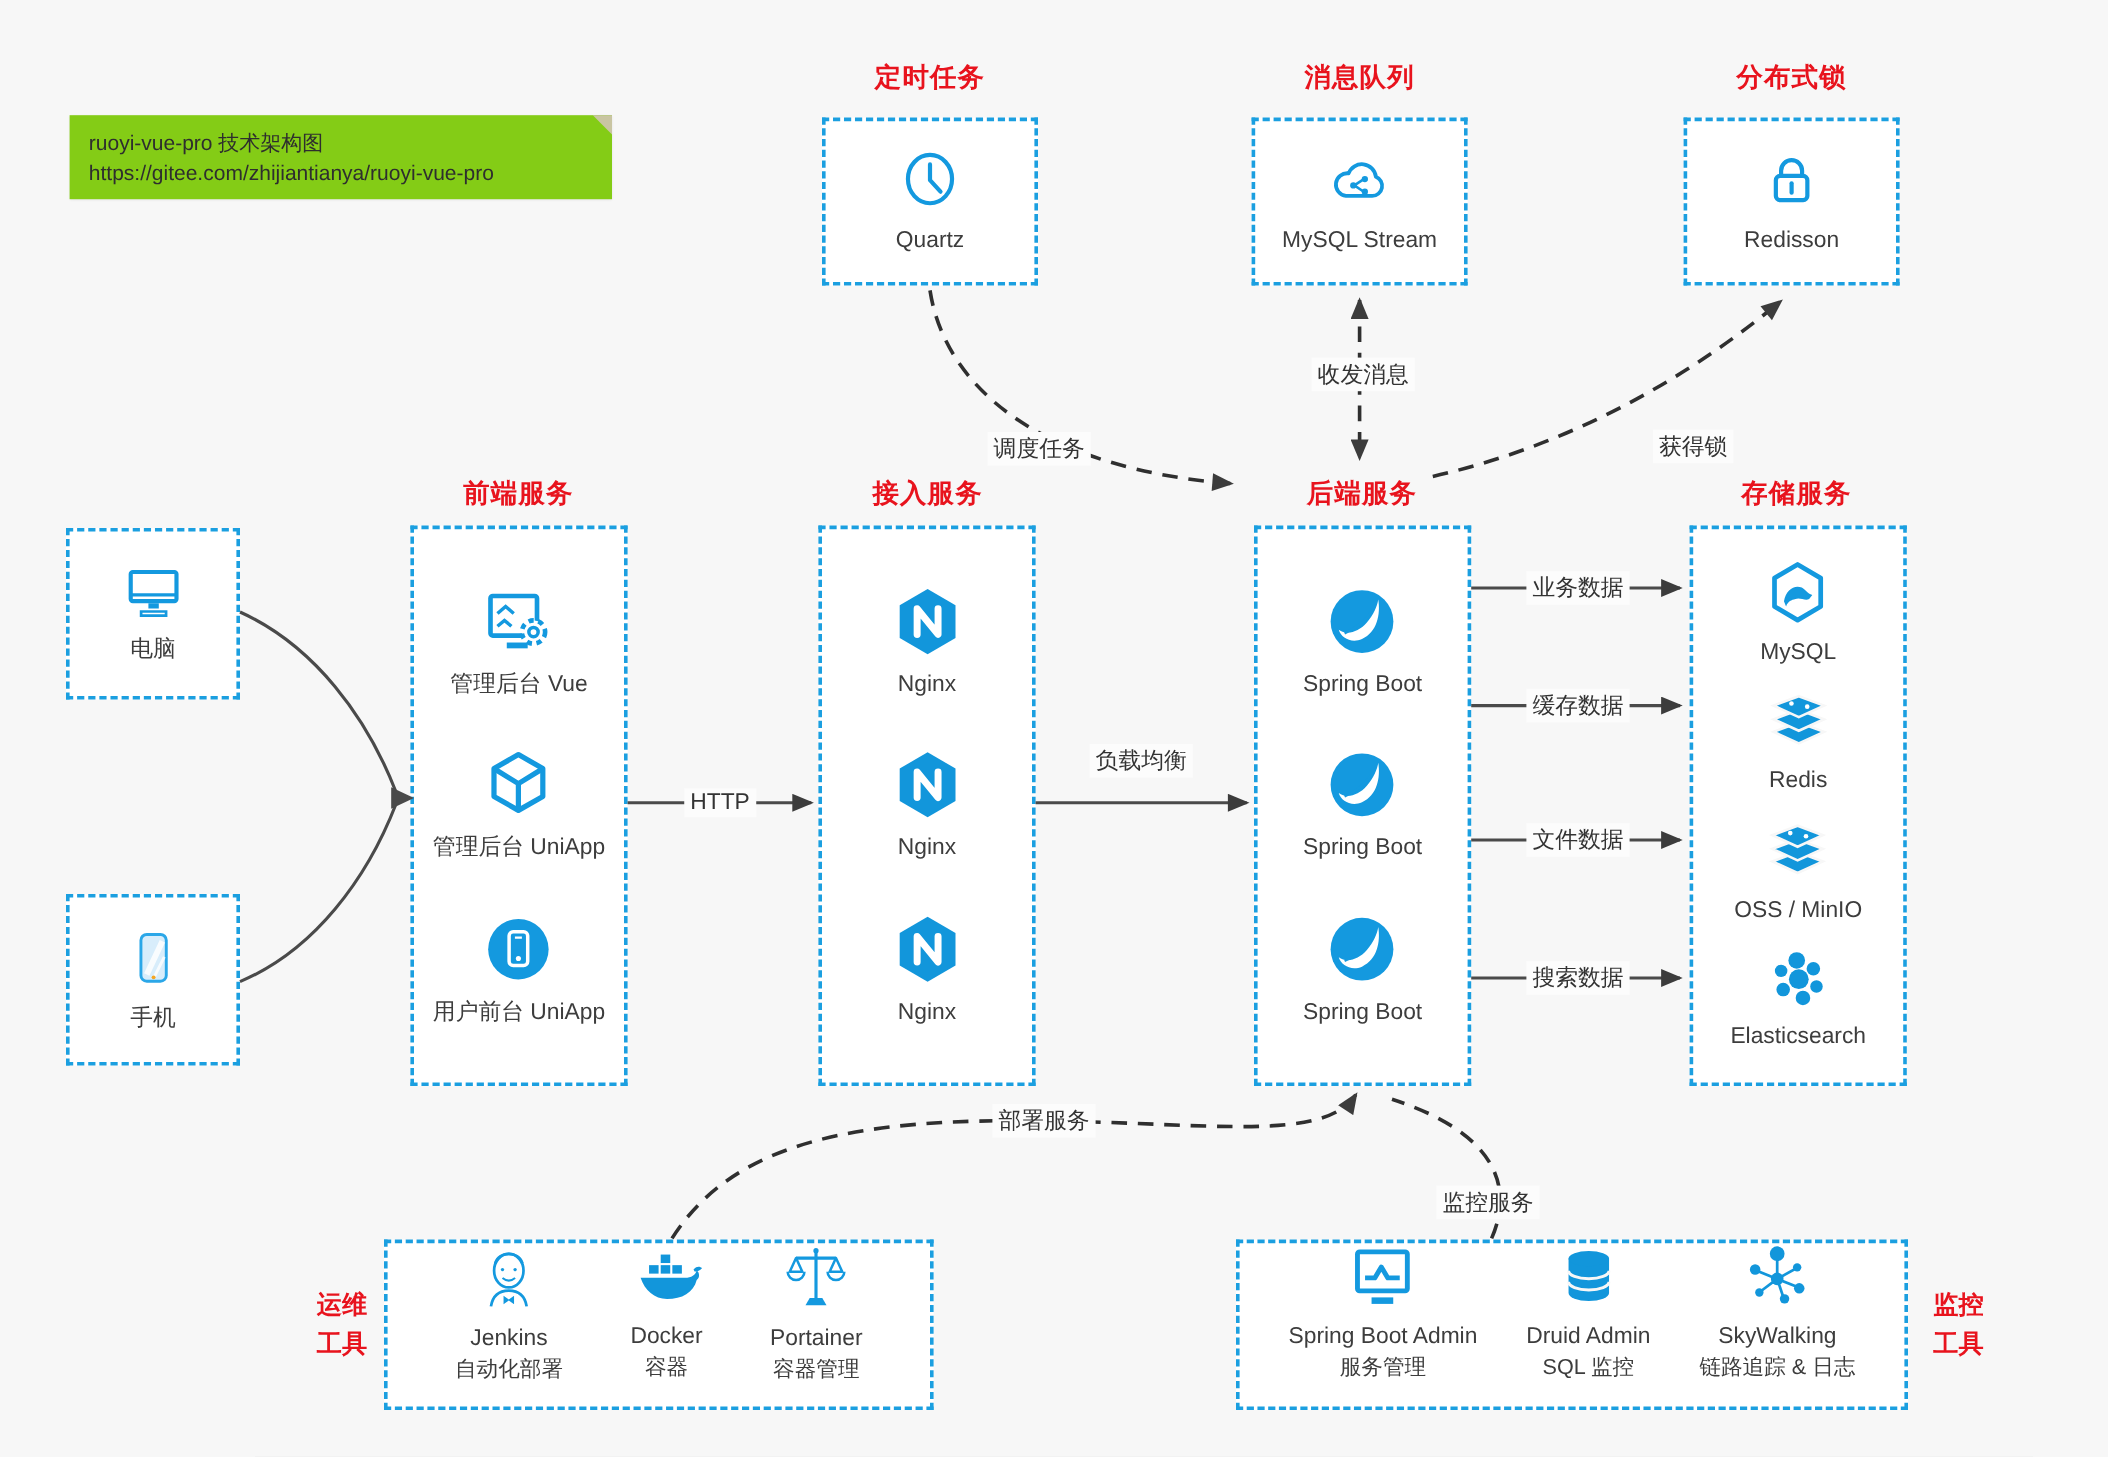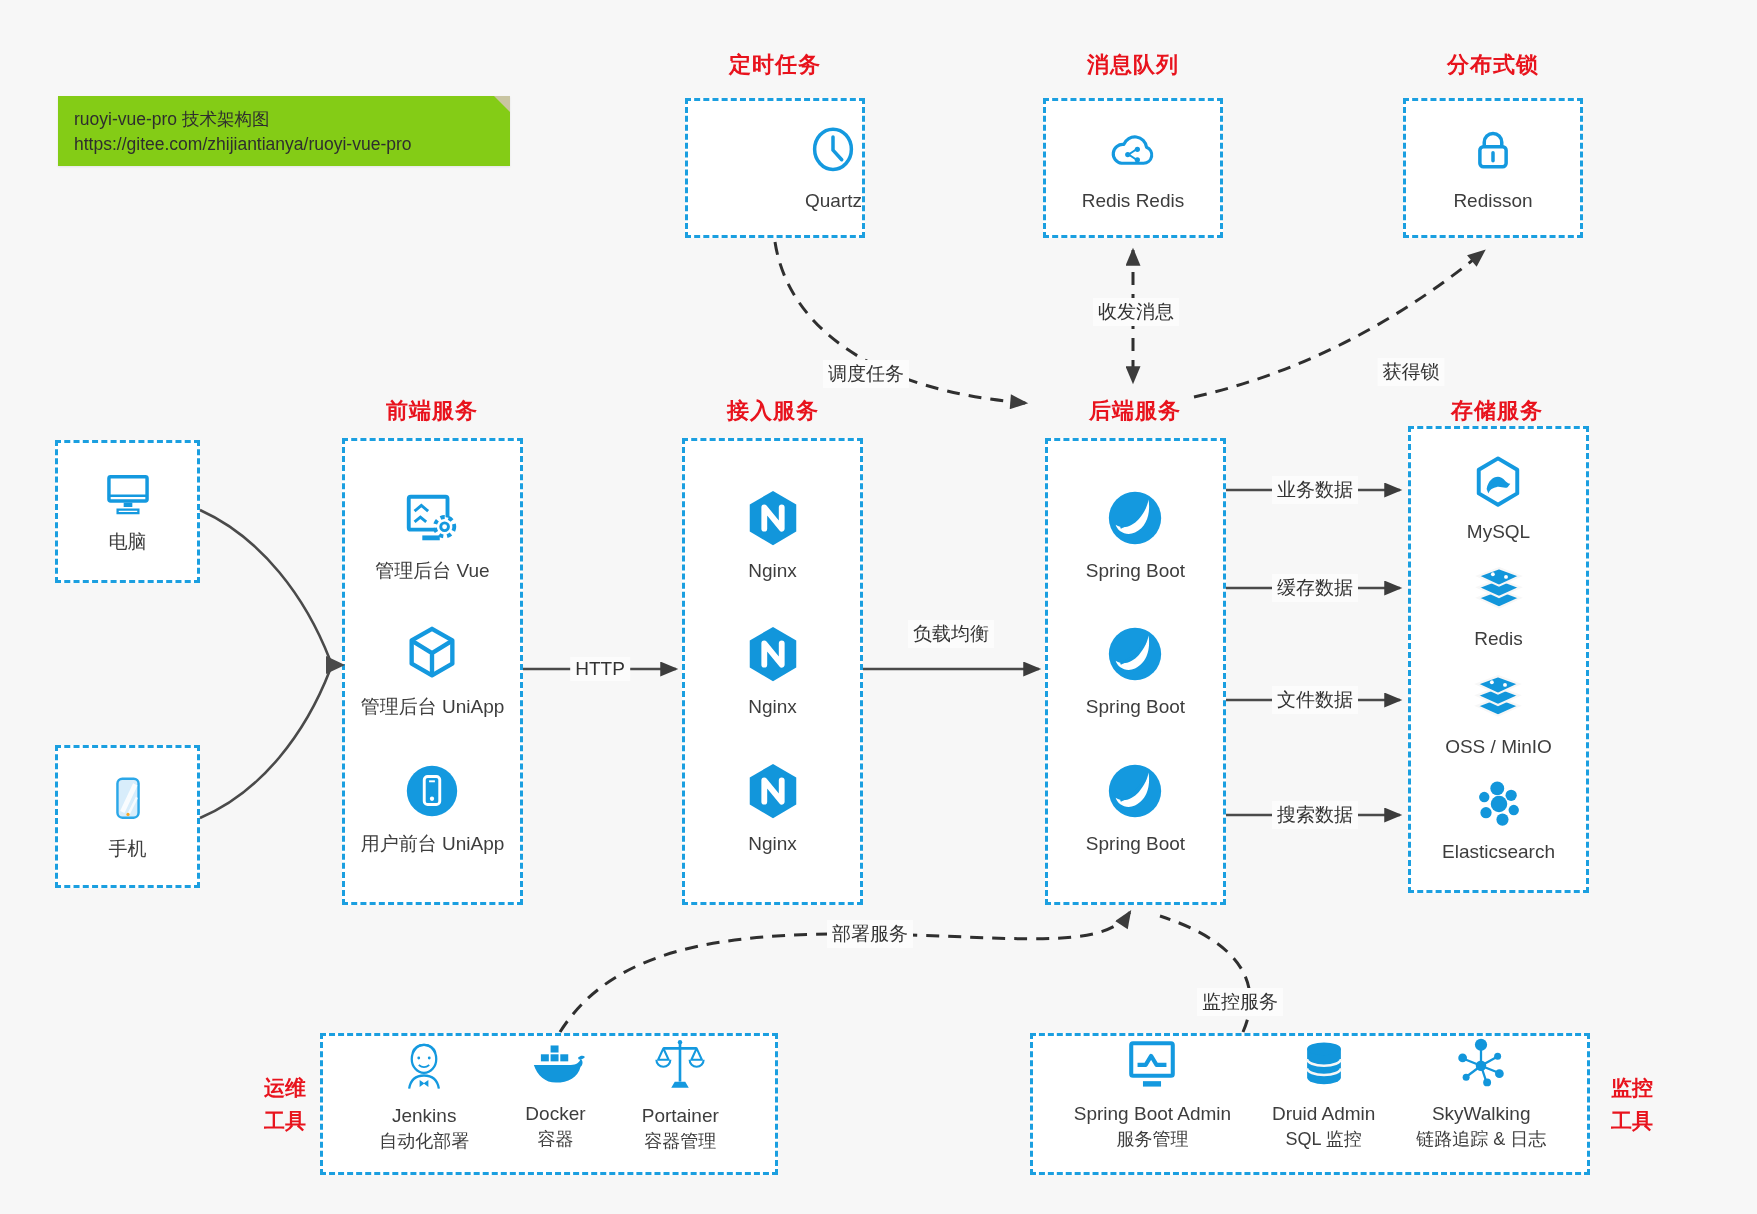--- a/index.html
+++ b/index.html
@@ -59,40 +59,40 @@
 
   <div class="side-title" style="left:257px;top:1072px;">
     <div>运维</div>
     <div>工具</div>
   </div>
   <div class="side-title" style="left:1604px;top:1072px;">
     <div>监控</div>
     <div>工具</div>
   </div>
 
-  <div class="dbox vcol" style="left:685px;top:98px;width:180px;height:140px;align-items:flex-end;">
+  <div class="dbox vcol" style="left:685px;top:98px;width:180px;height:140px;">
     <div class="cell">
       <svg class="icon" width="56" height="56" viewBox="0 0 64 64">
         <ellipse cx="32" cy="30" rx="21" ry="23" fill="none" stroke="#1499DF" stroke-width="4"></ellipse>
         <path d="M32 16 V31 L42 42" fill="none" stroke="#1499DF" stroke-width="4" stroke-linecap="round" stroke-linejoin="round"></path>
       </svg>
       <div class="lbl">Quartz</div>
     </div>
   </div>
 
   <div class="dbox vcol" style="left:1043px;top:98px;width:180px;height:140px;">
     <div class="cell">
       <svg class="icon" width="58" height="56" viewBox="0 0 64 64">
         <path d="M19 46 h25 a9.5 9.5 0 0 0 3.5-18.3 a13.5 13.5 0 0 0 -26-3.2 A10.5 10.5 0 0 0 19 46 z" fill="none" stroke="#1499DF" stroke-width="3.6" stroke-linejoin="round"></path>
         <path d="M27 36 L36 30 M27 36 L36 42" stroke="#1499DF" stroke-width="2.4" fill="none"></path>
         <circle cx="26" cy="36" r="3" fill="#1499DF"></circle>
         <circle cx="37" cy="30" r="3" fill="#1499DF"></circle>
         <circle cx="37" cy="42" r="3" fill="#1499DF"></circle>
       </svg>
-      <div class="lbl">Redis Redis</div>
+      <div class="lbl">MySQL Stream</div>
     </div>
   </div>
 
   <div class="dbox vcol" style="left:1403px;top:98px;width:180px;height:140px;">
     <div class="cell">
       <svg class="icon" width="56" height="56" viewBox="0 0 64 64">
         <path d="M22 27 v-5 a10 10 0 0 1 20 0 v5" fill="none" stroke="#1499DF" stroke-width="4"></path>
         <rect x="17" y="27" width="30" height="23" rx="4" fill="none" stroke="#1499DF" stroke-width="4"></rect>
         <line x1="32" y1="34" x2="32" y2="43" stroke="#1499DF" stroke-width="4" stroke-linecap="round"></line>
       </svg>
@@ -198,21 +198,21 @@
     <div class="cell">
       <svg class="icon" width="62" height="62" viewBox="0 0 64 64">
         <circle cx="32" cy="32" r="27" fill="#1499DF"></circle>
         <path d="M46 13 C48 26 45 41 32 47 C23 51 14 46 12 39 C19 44 29 41 36 33 C42 26 45 19 46 13 Z" fill="#FFFFFF"></path>
         <path d="M42 21 C36 30 27 38 17 42" stroke="#1499DF" stroke-width="2.2" fill="none"></path>
       </svg>
       <div class="lbl">Spring Boot</div>
     </div>
   </div>
 
-  <div class="dbox vcol" style="left:1408px;top:426px;width:181px;height:467px;">
+  <div class="dbox vcol" style="left:1408px;top:438px;width:181px;height:467px;">
     <div class="cell">
       <svg class="icon" width="56" height="56" viewBox="0 0 64 64">
         <polygon points="32,5 54,18 54,45 32,58 10,45 10,18" fill="none" stroke="#1499DF" stroke-width="4.5" stroke-linejoin="round"></polygon>
         <path d="M19 40 C21 29 29 24 36 27 C40 29 41 33 46 34 L43 38 C39 40 34 36 30 38 C26 39 23 40 21 45 Z" fill="#1499DF"></path>
       </svg>
       <div class="lbl">MySQL</div>
     </div>
     <div class="cell">
       <svg class="icon" width="56" height="54" viewBox="0 0 64 60">
         <path d="M32 30 L56 39 L32 50 L8 39 Z" fill="#1296DB" stroke="#F7F7F7" stroke-width="2.5"></path>

